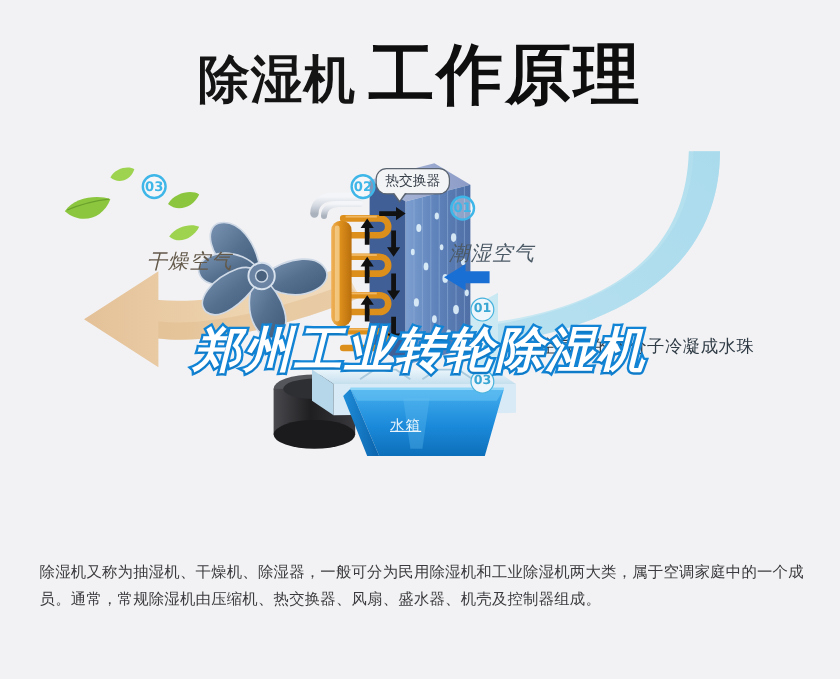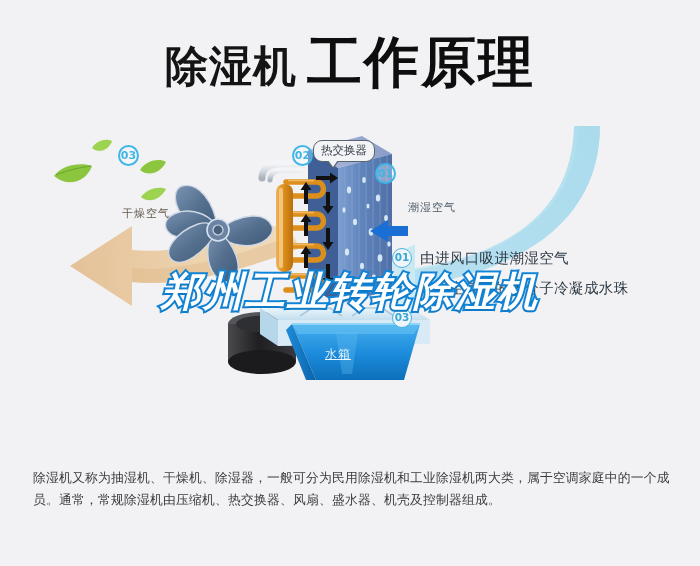--- a/index.html
+++ b/index.html
@@ -37,25 +37,25 @@
     position: absolute; width: 21px; height: 21px; border-radius: 50%;
     border: 2px solid #3fb6e8; color: #3fb6e8;
     font-size: 11px; font-weight: 700; line-height: 17px; text-align: center;
     background: rgba(255,255,255,0.35);
   }
   .badge-03-dry { left: 118px; top: 27px; }
   .badge-02-hx  { left: 292px; top: 27px; }
   .badge-01-wet { left: 375px; top: 45px; }
 
   .air-label {
-    position: absolute; font-size: 11px; color: #4a5560;
-    letter-spacing: 1px; white-space: nowrap;
+    position: absolute; font-size: 17px; color: #4a5560;
+    letter-spacing: 1px; white-space: nowrap; font-style: italic;
   }
   .lbl-dry { left: 122px; top: 88px; color: #63594a; }
-  .lbl-wet { left: 408px; top: 82px; color: #4c5a66; }
+  .lbl-wet { left: 374px; top: 82px; color: #4c5a66; }
 
   .callout {
     position: absolute; left: 313px; top: 22px;
     border: 1.4px solid #5a6470; border-radius: 9px;
     background: #f3f4f6; padding: 2px 7px 3px 7px;
     font-size: 11.5px; color: #39414b; white-space: nowrap;
   }
   .callout:after {
     content: ""; position: absolute; left: 14px; bottom: -6px;
     width: 0; height: 0;
@@ -318,21 +318,20 @@
 
     <div class="badge badge-01-wet">01</div>
     <div class="air-label lbl-wet">潮湿空气</div>
 
     <div class="tank-label">水箱</div>
   </div>
 
   <div class="steps">
     <div class="step-row">
       <div class="step-num">01</div>
-      <div class="step-txt">由进风口吸进潮湿空气</div>
     </div>
     <div class="step-row">
       <div class="step-num">02</div>
       <div class="step-txt">此时空气中的水分子冷凝成水珠</div>
     </div>
     <div class="step-row">
       <div class="step-num">03</div>
     </div>
   </div>
 

